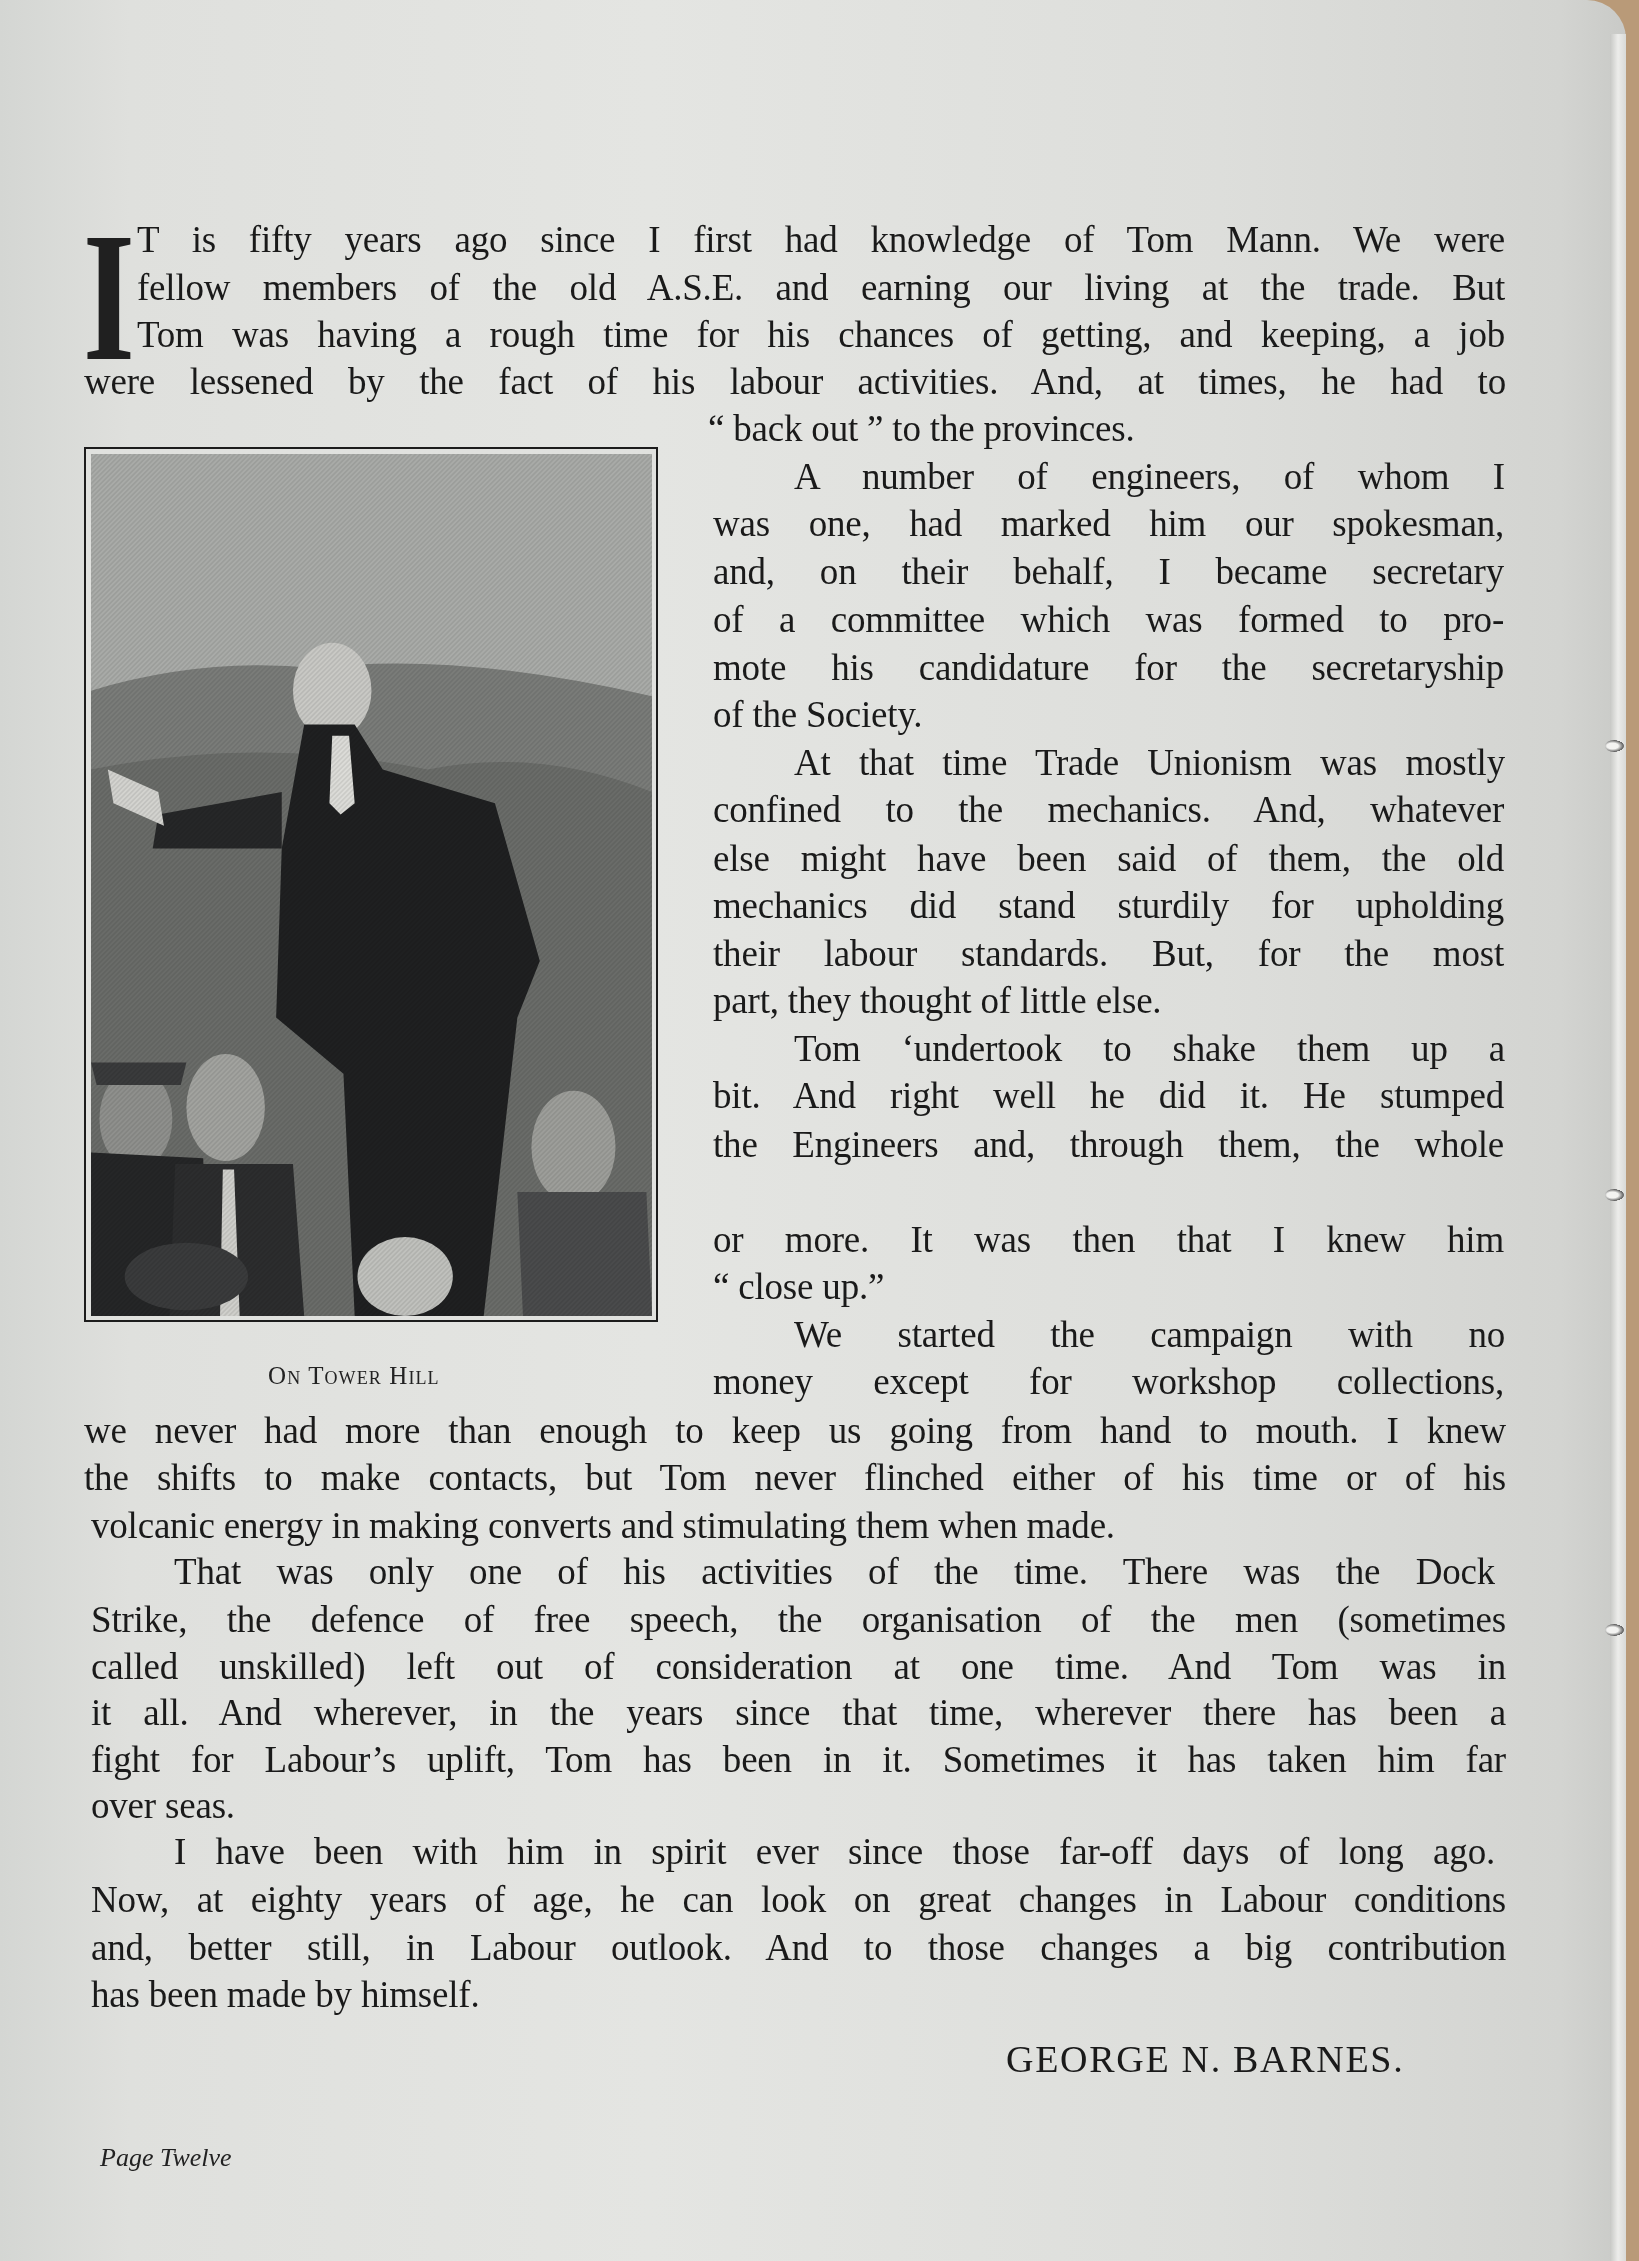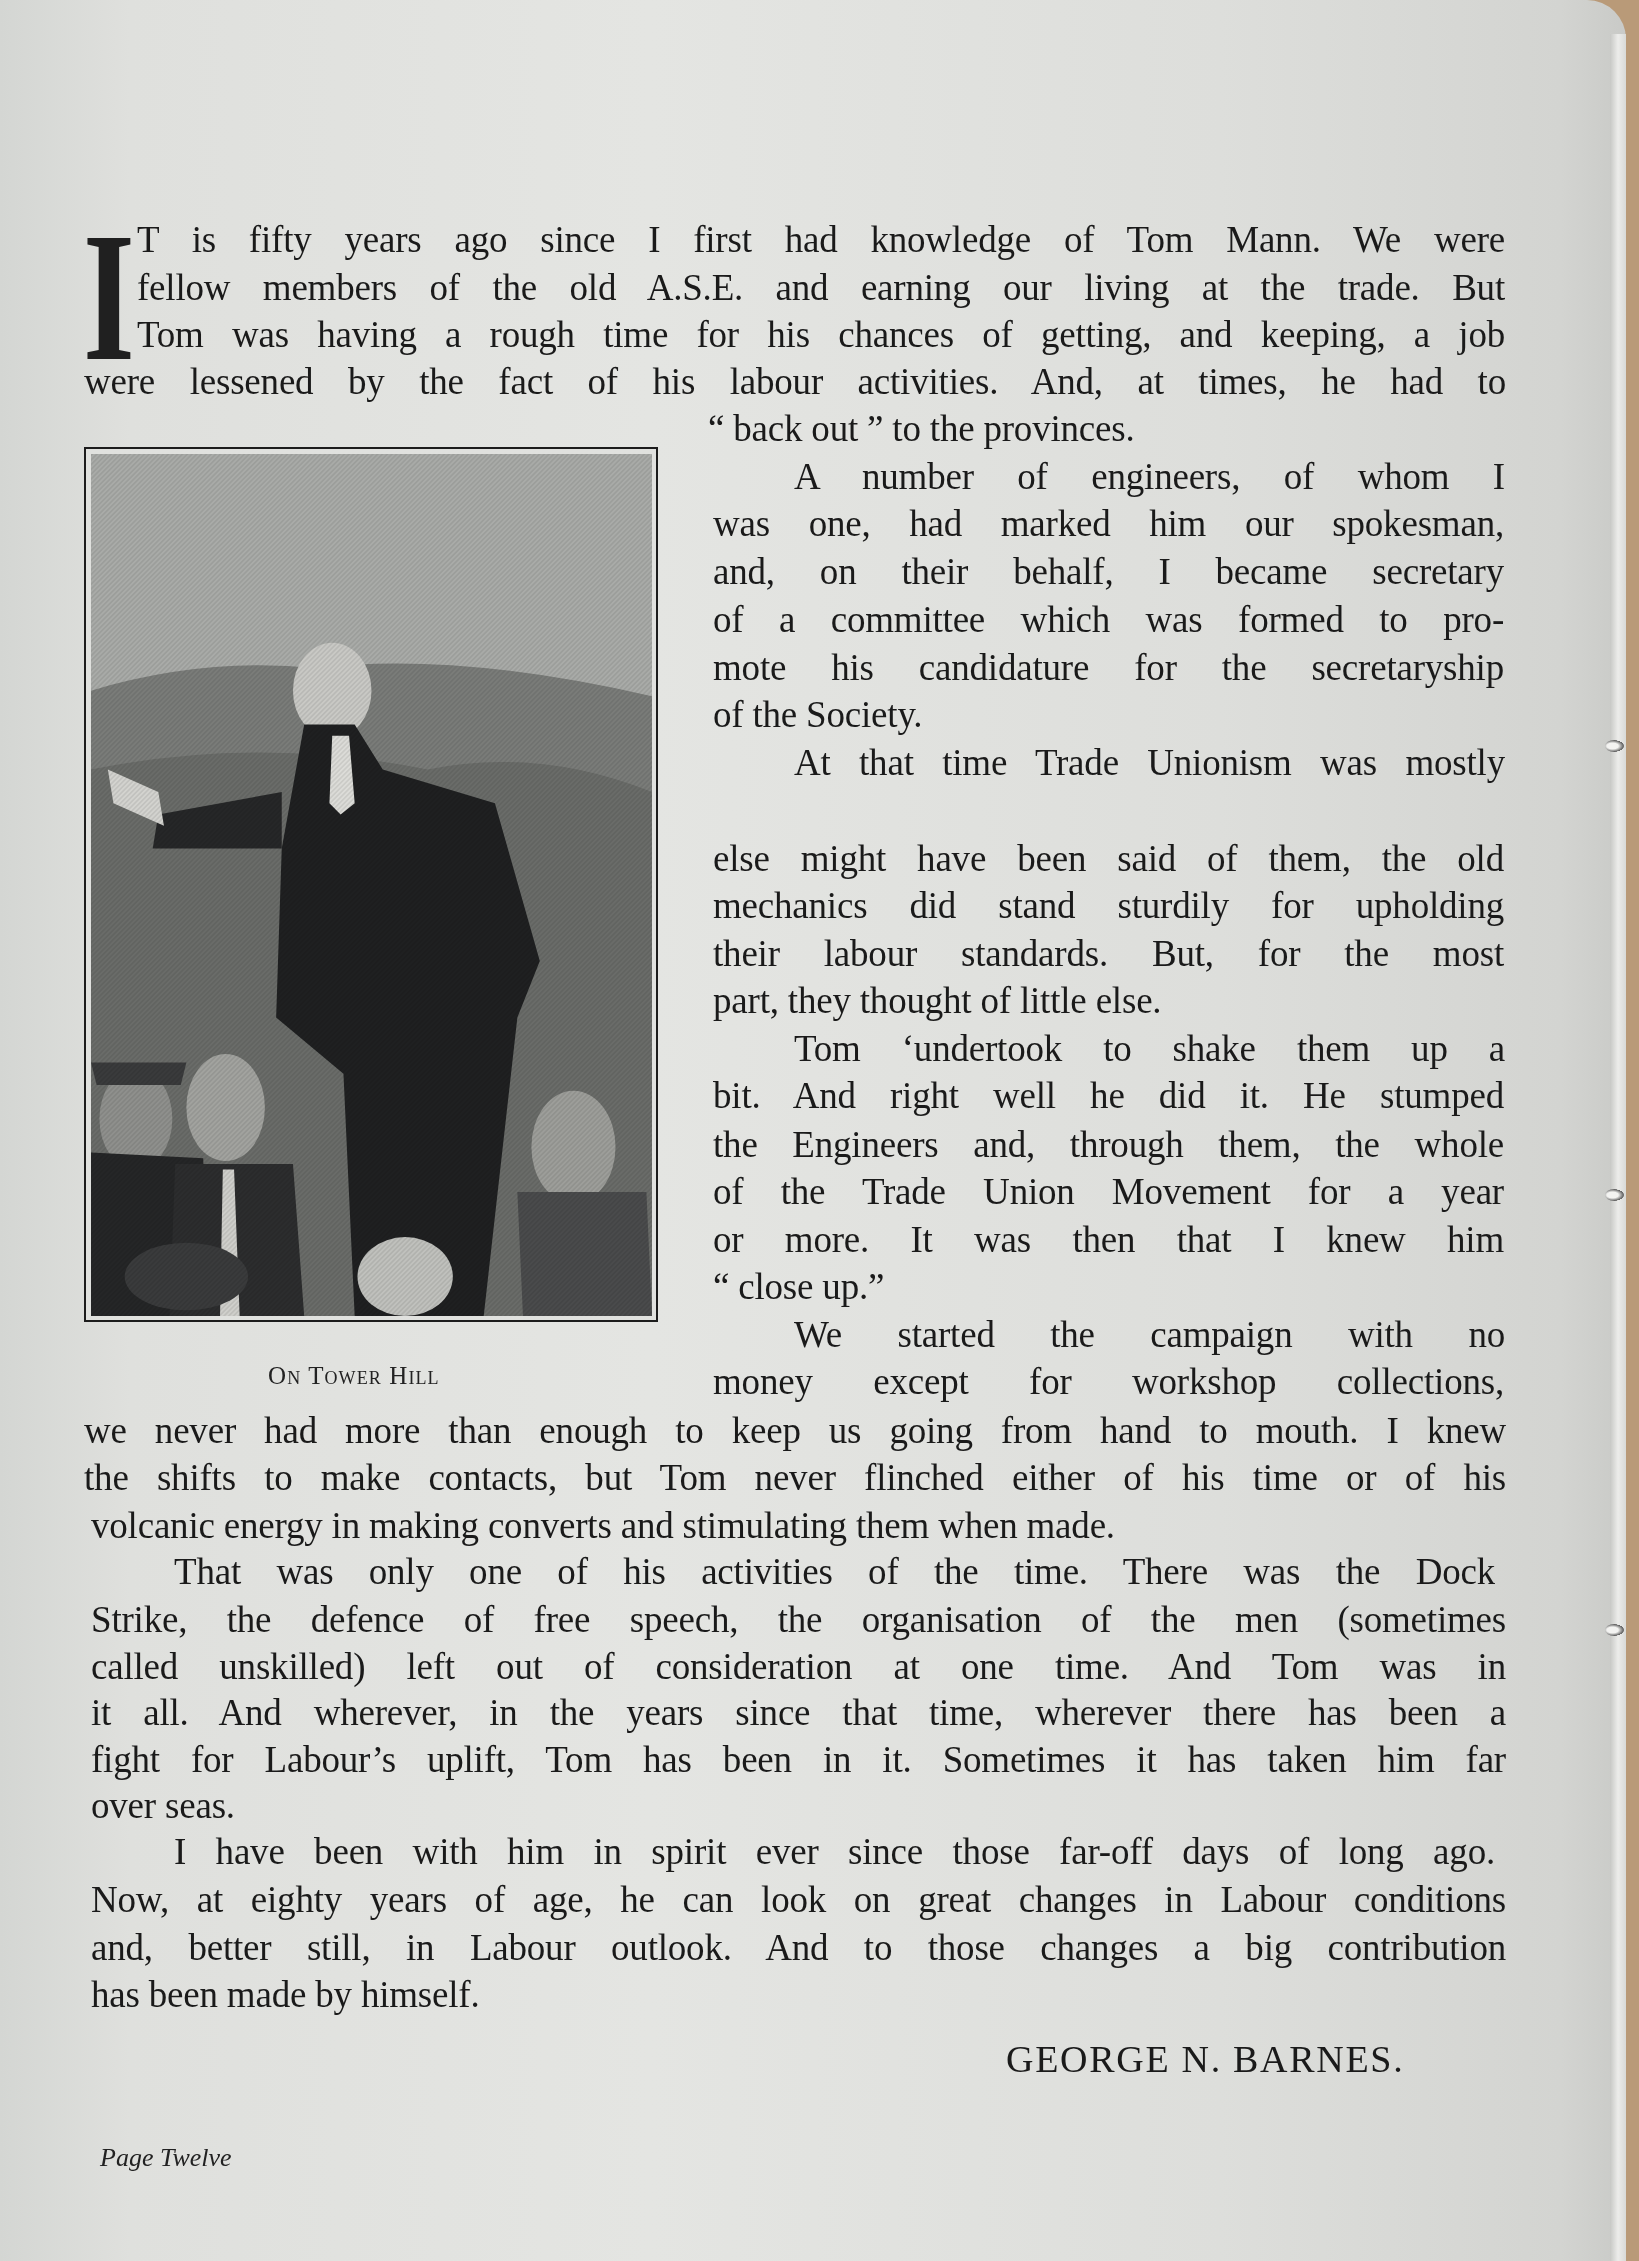--- a/index.html
+++ b/index.html
@@ -61,28 +61,28 @@
       <div class="line" style="left: 137px; top: 311px; width: 1368px; white-space: normal; height: 48px; overflow: hidden;">Tom was having a rough time for his chances of getting, and keeping, a job</div>
       <div class="line" style="left: 84px; top: 358px; width: 1422px; white-space: normal; height: 48px; overflow: hidden;">were lessened by the fact of his labour activities.  And, at times, he had to</div>
       <div class="line" style="left: 708px; top: 405px;">“ back out ” to the provinces.</div>
       <div class="line" style="left: 794px; top: 453px; width: 711px; white-space: normal; height: 48px; overflow: hidden;">A number of engineers, of whom I</div>
       <div class="line" style="left: 713px; top: 500px; width: 791px; white-space: normal; height: 48px; overflow: hidden;">was one, had marked him our spokesman,</div>
       <div class="line" style="left: 713px; top: 548px; width: 791px; white-space: normal; height: 48px; overflow: hidden;">and, on their behalf, I became secretary</div>
       <div class="line" style="left: 713px; top: 596px; width: 791px; white-space: normal; height: 48px; overflow: hidden;">of a committee which was formed to pro-</div>
       <div class="line" style="left: 713px; top: 644px; width: 791px; white-space: normal; height: 48px; overflow: hidden;">mote his candidature for the secretaryship</div>
       <div class="line" style="left: 713px; top: 691px;">of the Society.</div>
       <div class="line" style="left: 794px; top: 739px; width: 711px; white-space: normal; height: 48px; overflow: hidden;">At that time Trade Unionism was mostly</div>
+      <div class="line" style="left: 713px; top: 786px; width: 791px; white-space: normal; height: 48px; overflow: hidden;">confined to the mechanics.   And, whatever</div>
       <div class="line" style="left: 713px; top: 835px; width: 791px; white-space: normal; height: 48px; overflow: hidden;">else might have been said of them, the old</div>
       <div class="line" style="left: 713px; top: 882px; width: 791px; white-space: normal; height: 48px; overflow: hidden;">mechanics did stand sturdily for upholding</div>
       <div class="line" style="left: 713px; top: 930px; width: 791px; white-space: normal; height: 48px; overflow: hidden;">their labour standards.  But, for the most</div>
       <div class="line" style="left: 713px; top: 977px;">part, they thought of little else.</div>
       <div class="line" style="left: 794px; top: 1025px; width: 711px; white-space: normal; height: 48px; overflow: hidden;">Tom ‘undertook to shake them up a</div>
       <div class="line" style="left: 713px; top: 1072px; width: 791px; white-space: normal; height: 48px; overflow: hidden;">bit.  And right well he did it.  He stumped</div>
       <div class="line" style="left: 713px; top: 1121px; width: 791px; white-space: normal; height: 48px; overflow: hidden;">the Engineers and, through them, the whole</div>
-      <div class="line" style="left: 713px; top: 1168px; width: 791px; white-space: normal; height: 48px; overflow: hidden;">of the Trade Union Movement for a year</div>
       <div class="line" style="left: 713px; top: 1216px; width: 791px; white-space: normal; height: 48px; overflow: hidden;">or more.  It was then that I knew him</div>
       <div class="line" style="left: 713px; top: 1263px;">“ close up.”</div>
       <div class="line" style="left: 713px; top: 1358px; width: 791px; white-space: normal; height: 48px; overflow: hidden;">money except for workshop collections,</div>
       <div class="line" style="left: 794px; top: 1311px; width: 711px; white-space: normal; height: 48px; overflow: hidden;">We started the campaign with no</div>
       <div class="line" style="left: 84px; top: 1407px; width: 1422px; white-space: normal; height: 48px; overflow: hidden;">we never had more than enough to keep us going from hand to mouth.  I knew</div>
       <div class="line" style="left: 84px; top: 1454px; width: 1422px; white-space: normal; height: 48px; overflow: hidden;">the shifts to make contacts, but Tom never flinched either of his time or of his</div>
       <div class="line" style="left: 91px; top: 1502px;">volcanic energy in making converts and stimulating them when made.</div>
       <div class="line" style="left: 174px; top: 1548px; width: 1321px; white-space: normal; height: 48px; overflow: hidden;">That was only one of his activities of the time.  There was the Dock</div>
       <div class="line" style="left: 91px; top: 1596px; width: 1415px; white-space: normal; height: 48px; overflow: hidden;">Strike, the defence of free speech, the organisation of the men (sometimes</div>
       <div class="line" style="left: 91px; top: 1643px; width: 1415px; white-space: normal; height: 48px; overflow: hidden;">called unskilled) left out of consideration at one time.  And Tom was in</div>

